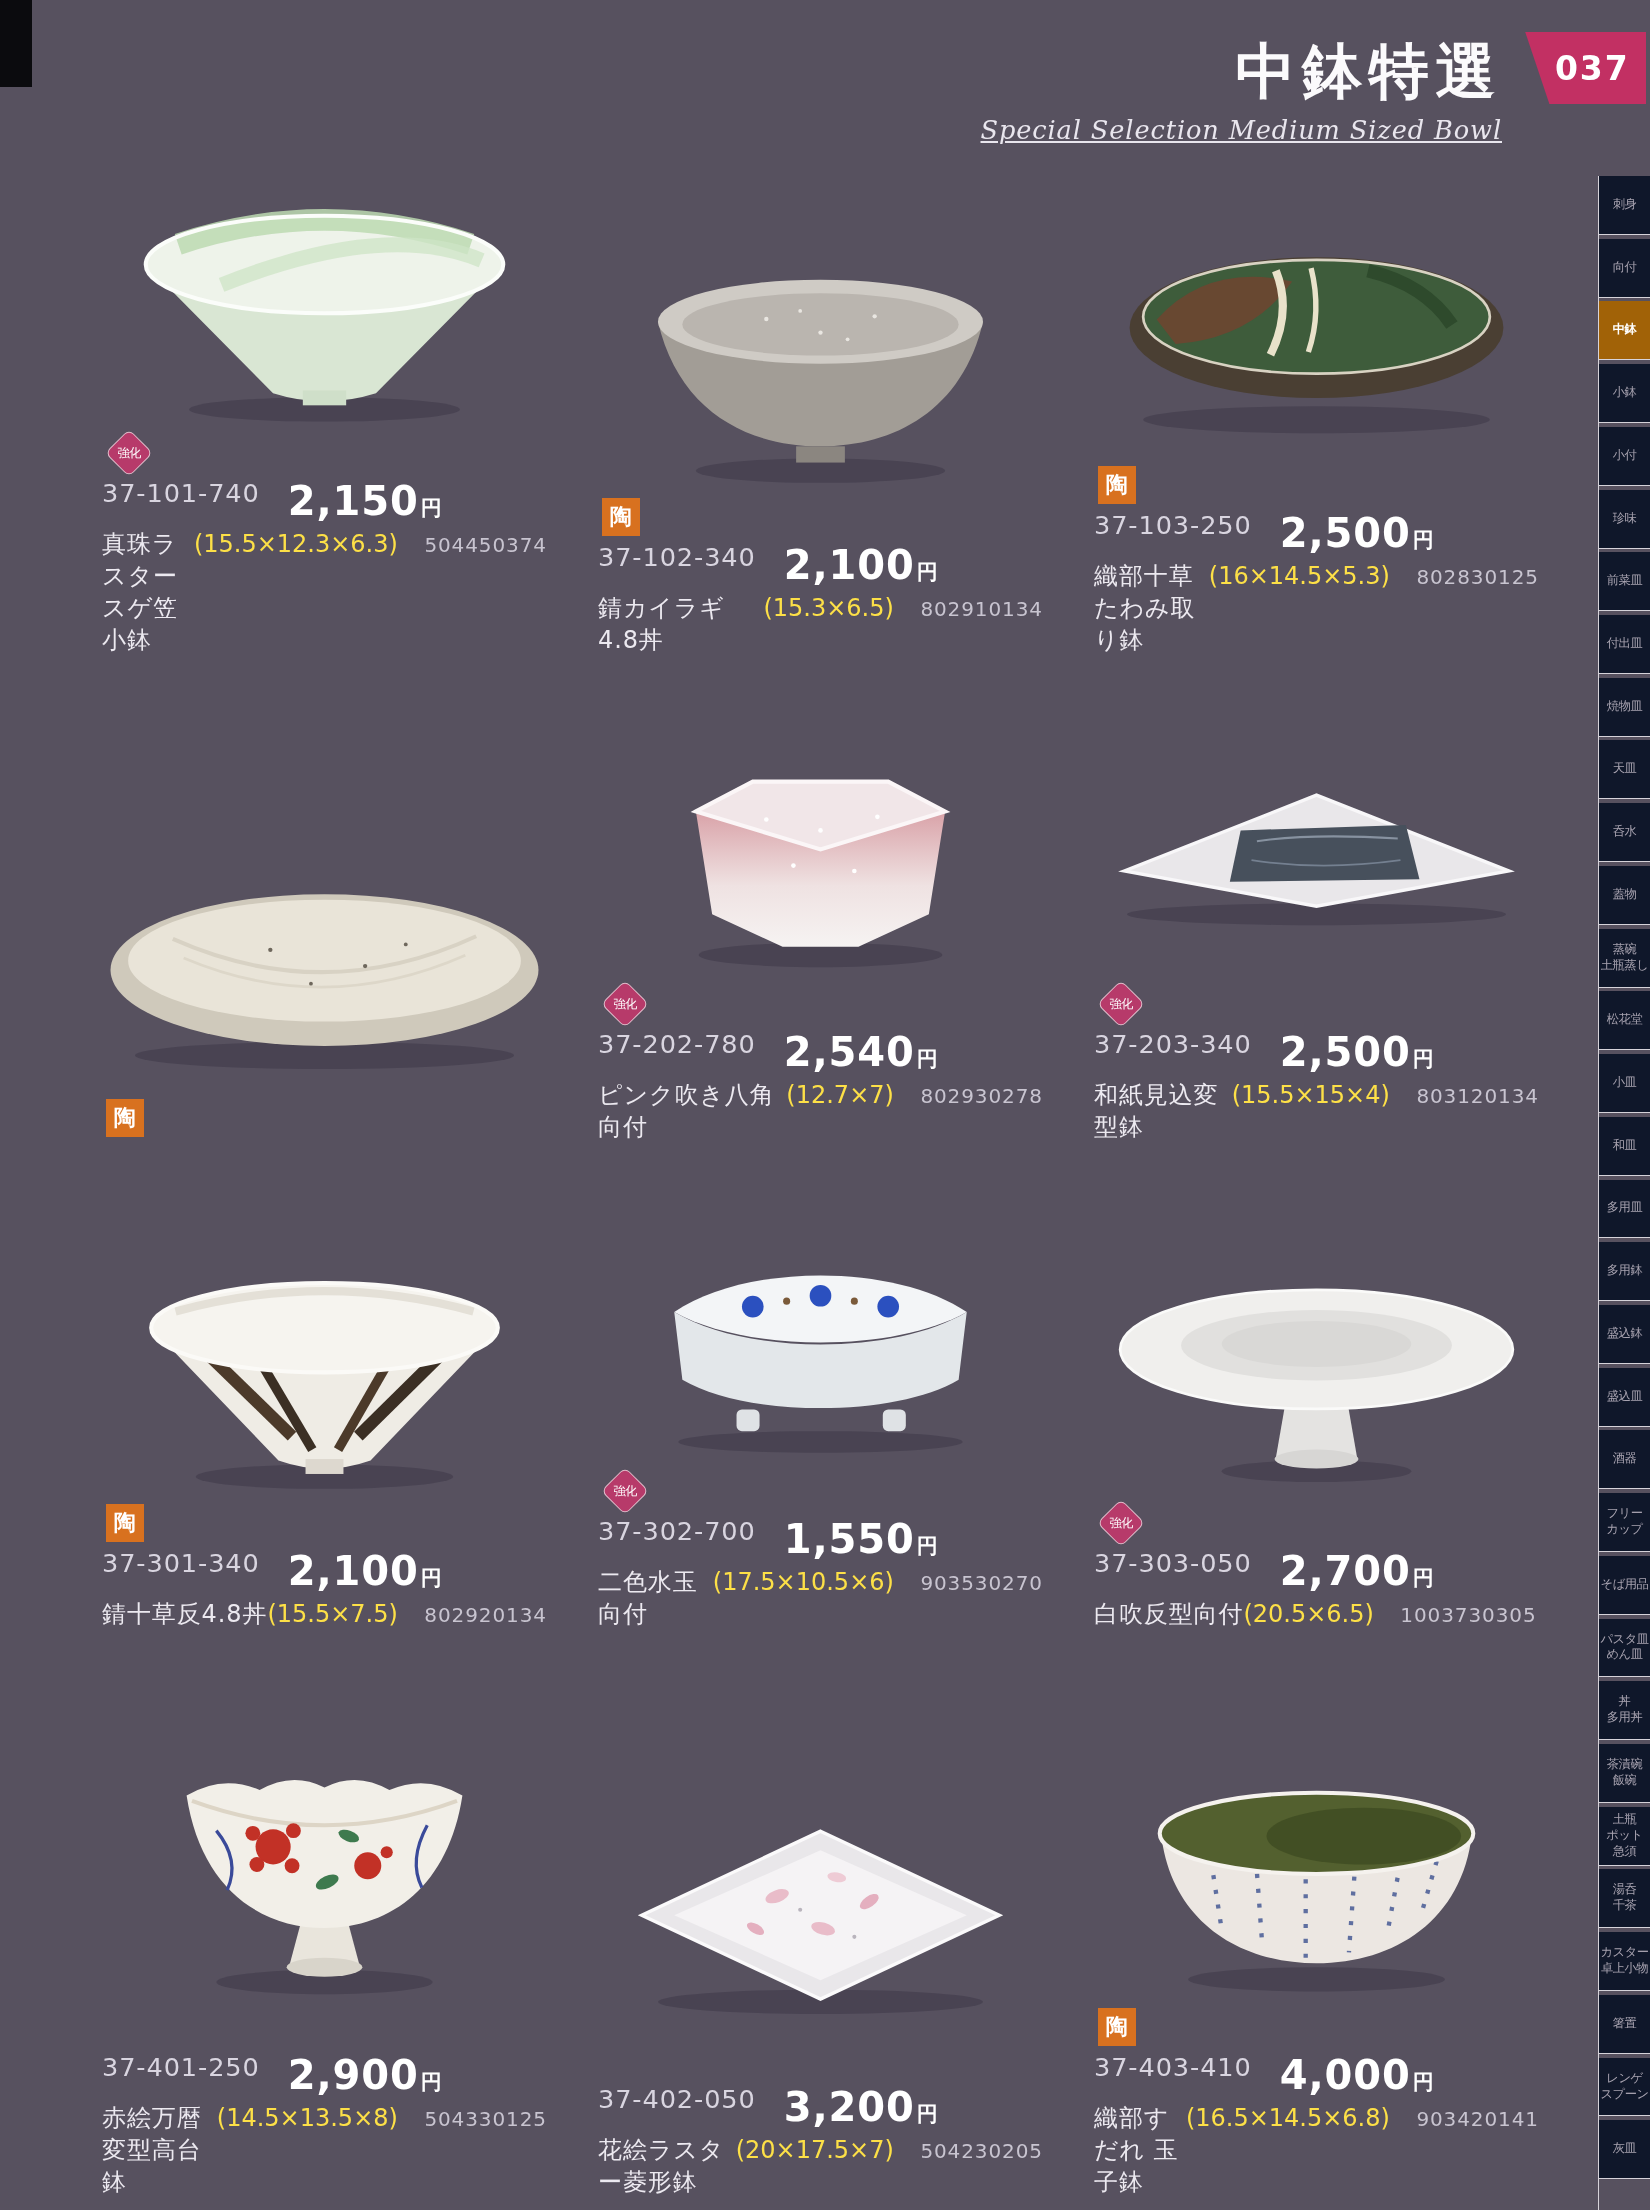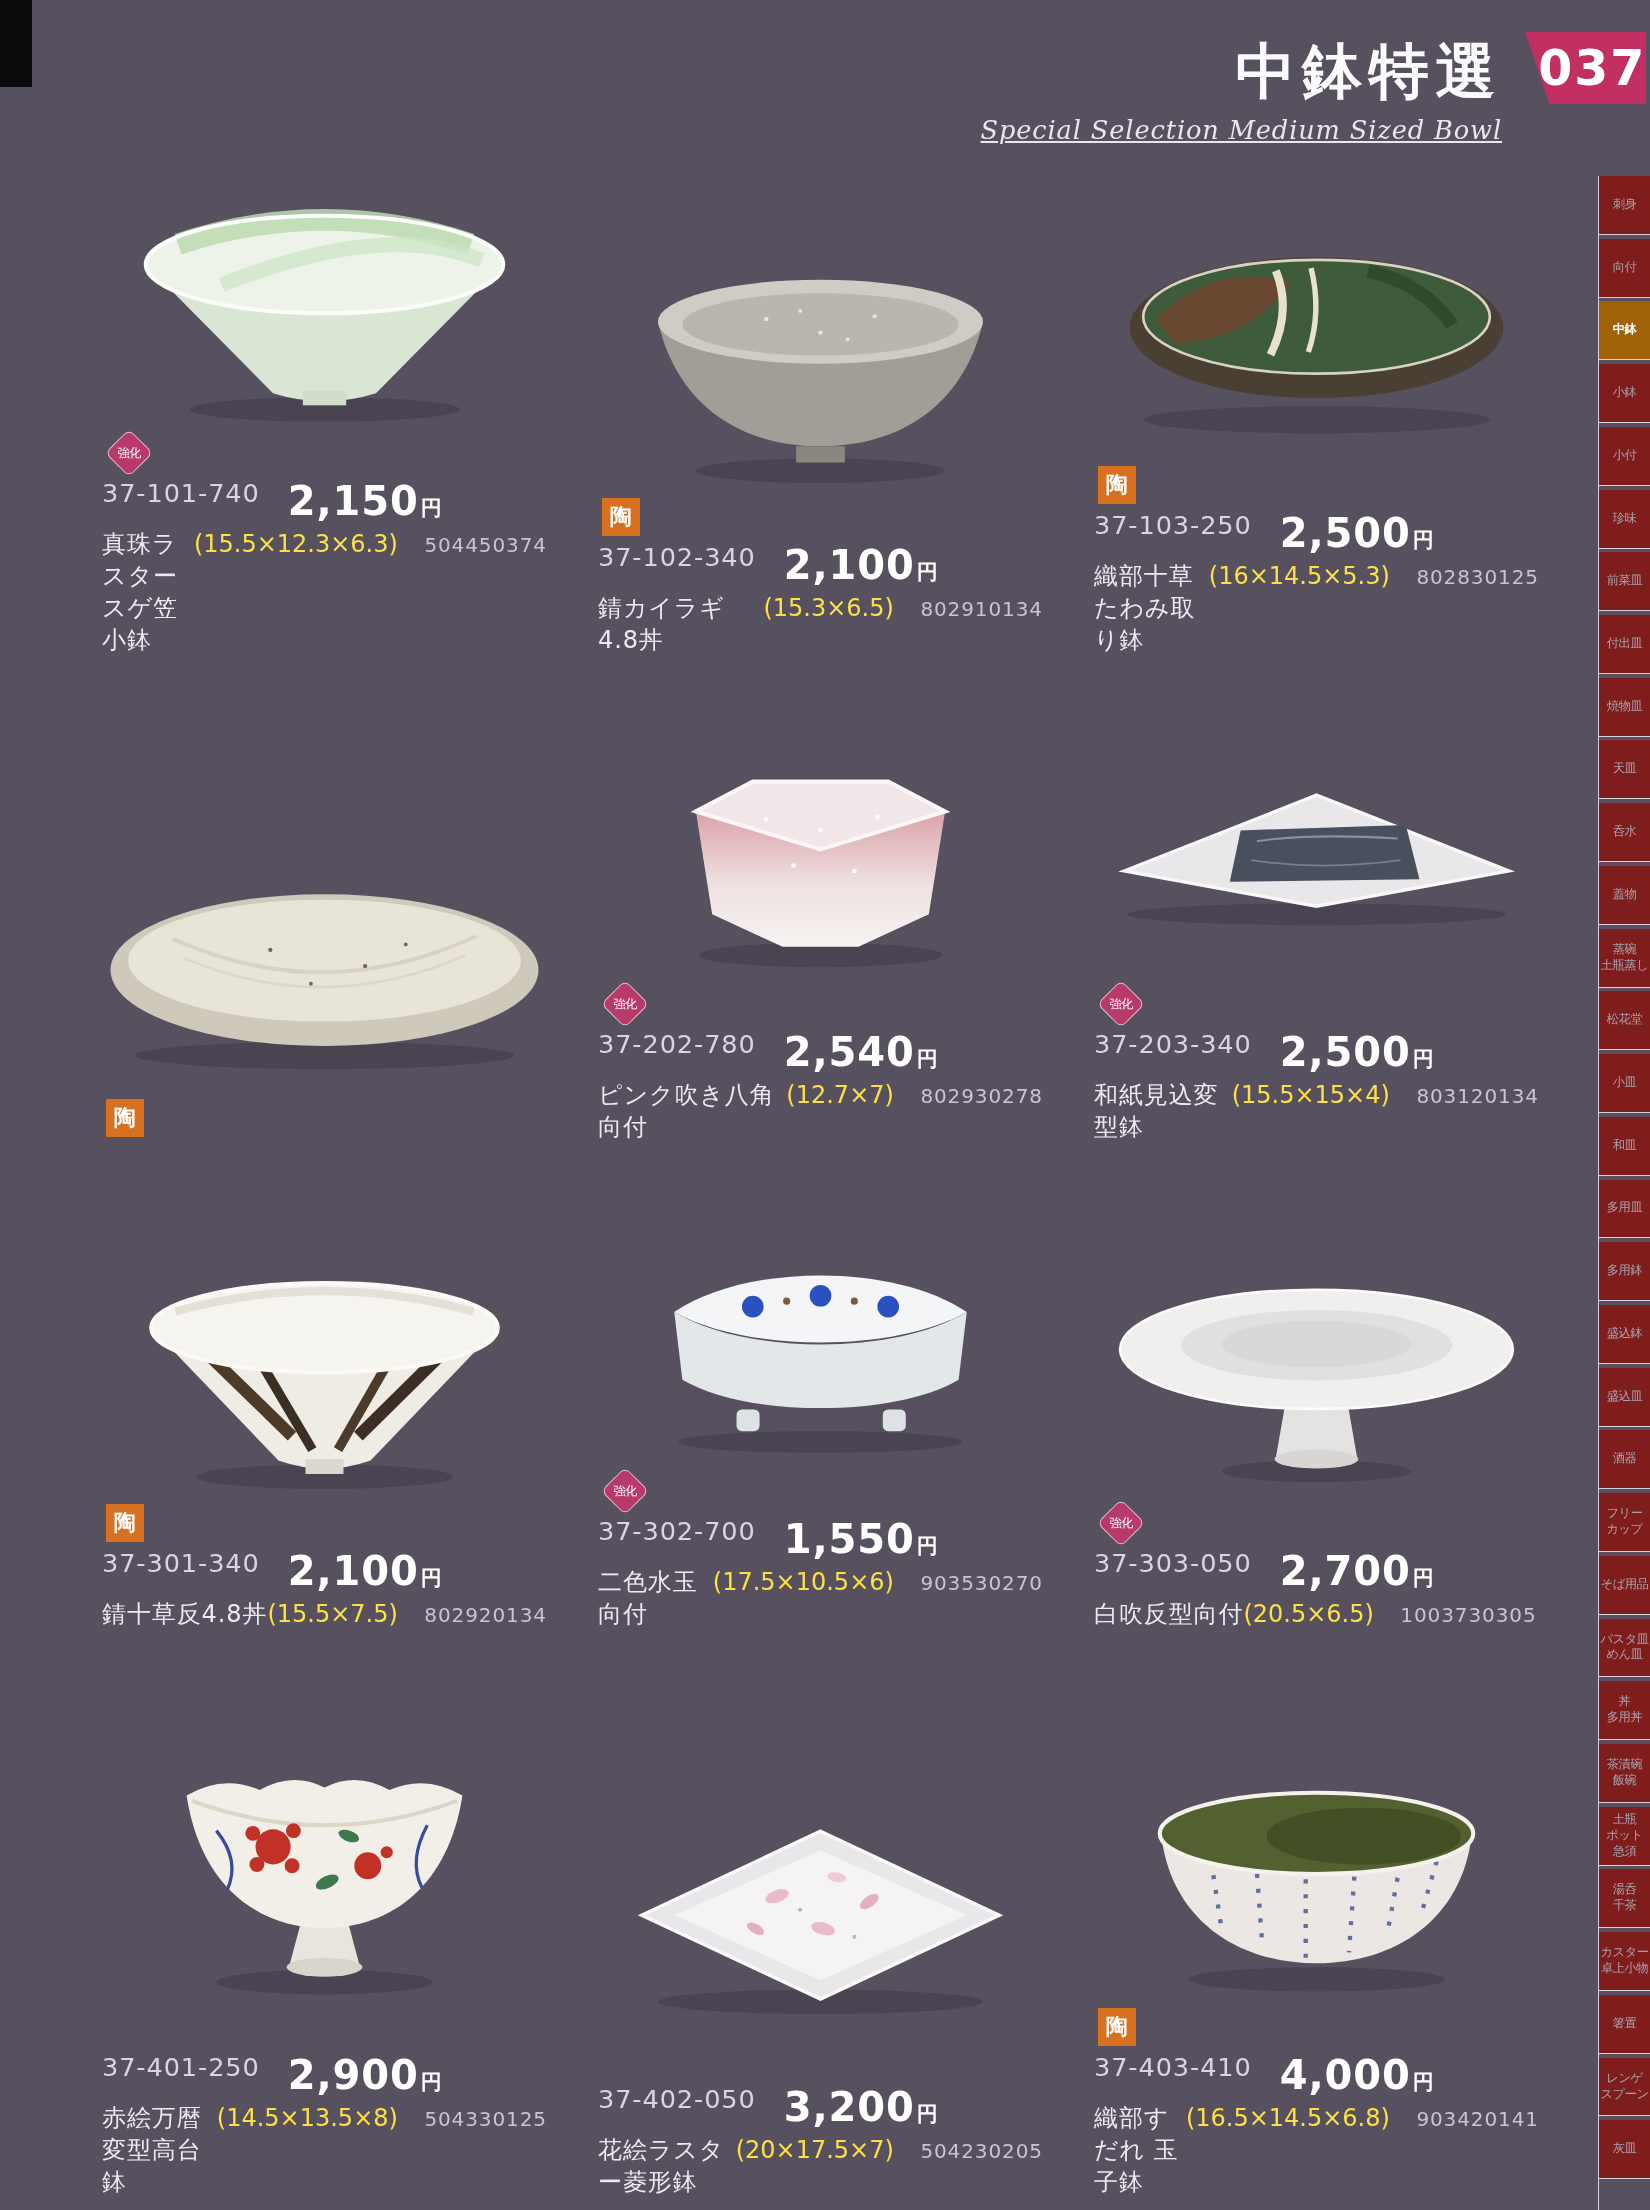--- a/index.html
+++ b/index.html
@@ -17,32 +17,32 @@
   }
   .title-en{
     font-family:"DejaVu Serif","Liberation Serif",serif;
     font-style:italic;font-size:25.6px;color:#e9e6ee;margin-top:11px;letter-spacing:0.9px;text-decoration:underline;
   }
   .page-badge{
     position:absolute;top:32px;right:3.8px;width:121px;height:72px;
     background:#c23063;color:#ffffff;
     clip-path:polygon(0 0,100% 0,100% 100%,20% 100%);
     display:flex;align-items:center;justify-content:center;
-    font-size:49px;font-weight:bold;letter-spacing:1.9px;padding-left:13.2px;box-sizing:border-box;
+    font-size:33px;font-weight:bold;letter-spacing:1.9px;padding-left:13.2px;box-sizing:border-box;
   }
   
   .sidebar{
     position:absolute;top:176px;right:0;width:52px;bottom:0;
     display:flex;flex-direction:column;
     border-left:1.9px solid #d6d3da;box-sizing:border-box;
     padding-bottom:28px;
   }
   .tab{
     flex:1 1 0;min-height:28px;margin-bottom:3.8px;border-bottom:1.9px solid #d6d3da;
-    background:#7f1d1d;color:#a8a3b0;
+    background:#0f172a;color:#a8a3b0;
     display:flex;align-items:center;justify-content:center;text-align:center;
     font-size:12.3px;line-height:1.3;letter-spacing:-0.5px;
     white-space:pre-line;overflow:hidden;padding:1.9px 0.9px;box-sizing:border-box;
   }
   .tab.active{background:#a16207;color:#ffffff;font-weight:bold;}
   
   .grid{
     position:absolute;left:83px;top:159px;width:1488px;
     display:grid;grid-template-columns:repeat(3,1fr);
     grid-template-rows:503px 487px 487px 568px;

